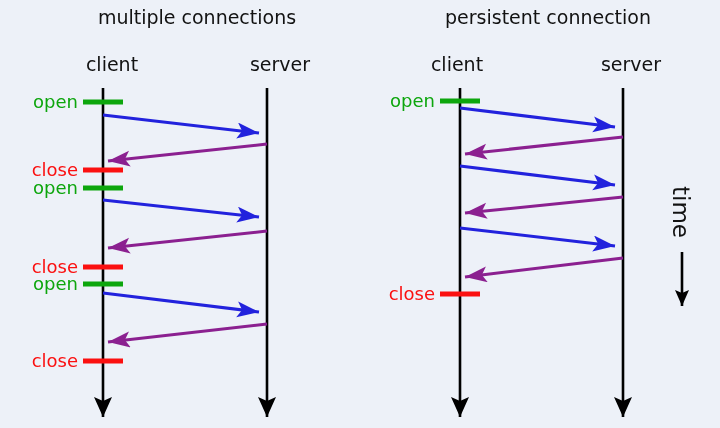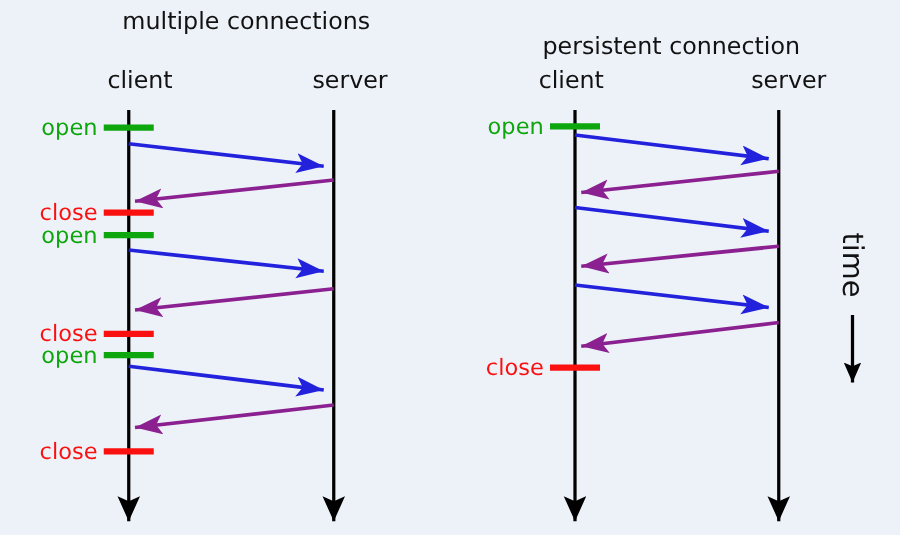--- a/index.html
+++ b/index.html
@@ -84,21 +84,21 @@
         <line x1="623" y1="197" x2="465" y2="213" stroke="#8b2090" stroke-width="3" marker-end="url(#head-resp)"></line>
         <line x1="460" y1="228" x2="615" y2="246" stroke="#2222dd" stroke-width="3" marker-end="url(#head-req)"></line>
         <line x1="623" y1="258" x2="465" y2="277" stroke="#8b2090" stroke-width="3" marker-end="url(#head-resp)"></line>
         <line x1="440" y1="294" x2="480" y2="294" stroke="#fb1010" stroke-width="5"></line>
         <text x="435" y="300" fill="#fb1010" text-anchor="end" class="evt-label">close</text>
       </g>
       <line x1="682" y1="252" x2="682" y2="306" stroke="#000000" stroke-width="2.6" marker-end="url(#head-time)"></line>
     </svg>
 
   <div class="hlabel" id="title-0" style="top: 7px; left: 197px;">multiple connections</div>
-  <div class="hlabel" id="title-1" style="top: 7px; left: 537px; margin-top: 20px;">persistent connection</div>
+  <div class="hlabel" id="title-1" style="top: 7px; left: 548px;">persistent connection</div>
 
   <div class="hlabel" id="clbl-0" style="top: 54px; left: 112px;">client</div>
   <div class="hlabel" id="slbl-0" style="top: 54px; left: 280px;">server</div>
   <div class="hlabel" id="clbl-1" style="top: 54px; left: 457px;">client</div>
   <div class="hlabel" id="slbl-1" style="top: 54px; left: 631px;">server</div>
 
   <div class="time-label" id="time-label" style="left: 681px; top: 212px;">time</div>
 </div>
 
 </body></html>

